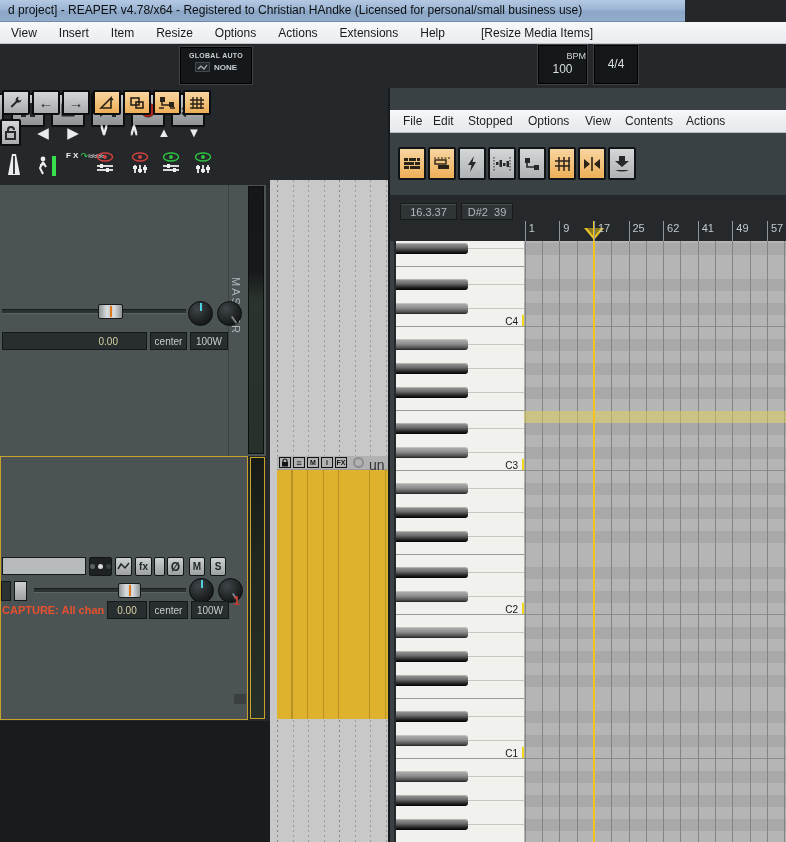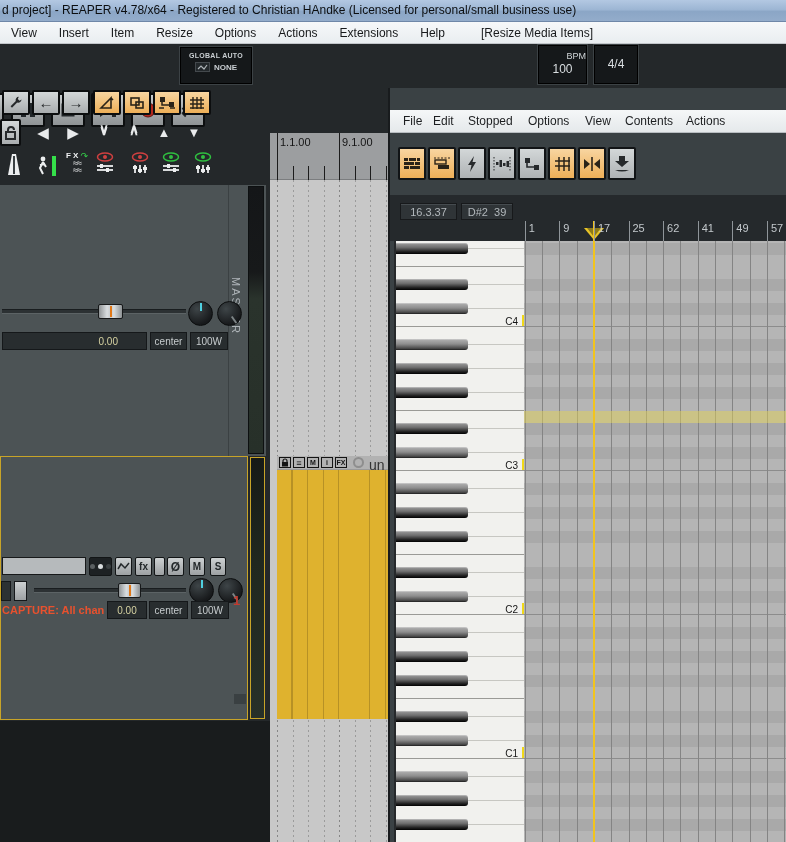--- a/index.html
+++ b/index.html
@@ -2,23 +2,23 @@
 <html><head>
 <meta charset="utf-8">
 <style>
   html,body{margin:0;padding:0;background:#111;}
   *{box-sizing:border-box;}
   .screen{position:relative;width:786px;height:842px;overflow:hidden;
     background:#24282a;font-family:"Liberation Sans",sans-serif;-webkit-font-smoothing:antialiased;}
   .abs{position:absolute;}
 
   
-  .titlebar{left:0;top:0;width:786px;height:22px;
+  .titlebar{left:0;top:0;width:685px;height:22px;
     background:linear-gradient(180deg,#b3c8e2 0%,#9db6d4 45%,#8ba6c6 55%,#93accb 100%);
-    border-bottom:1px solid #6f87a8;color:#0c0e10;font-size:12px;line-height:21px;padding-left:2px;
+    border-bottom:1px solid #6f87a8;color:#0c0e10;font-size:12px;line-height:21px;padding-left:8px;
     white-space:nowrap;overflow:hidden;}
   .menubar{left:0;top:22px;width:786px;height:22px;background:linear-gradient(180deg,#f6f8fa,#e9edf0);
     border-bottom:1px solid #c2c6ca;display:flex;align-items:center;font-size:12px;color:#17191b;}
   .menu-item{padding:0 11px;display:inline-block;}
   .menu-extra{margin-left:14px;}
 
   
   .transport{left:0;top:44px;width:786px;height:44px;background:#24282a;}
   .tbtn{position:absolute;top:49px;width:34px;height:34px;border:2px solid #0c0e0f;border-radius:2px;
     background:linear-gradient(180deg,#c9cdcf 0%,#a9adaf 50%,#8f9395 100%);}
@@ -44,21 +44,21 @@
   
   .tb1btn{position:absolute;top:90px;width:28px;height:25px;border:2px solid #0c0e0f;border-radius:2px;
     background:linear-gradient(180deg,#d3d7d8,#a9adaf);display:flex;align-items:center;justify-content:center;}
   .tb1btn.on{background:linear-gradient(180deg,#f8d5a0,#edaf58);}
   .tb1btn svg{display:block;}
   .arrowg{font-size:15px;font-weight:bold;color:#26292b;line-height:1;}
   .row2ic{position:absolute;top:121px;color:#e9ebec;font-size:15px;line-height:24px;text-align:center;width:22px;}
   .dblchev{display:flex;flex-direction:column;align-items:center;line-height:8px;font-size:13px;font-weight:bold;margin-top:4px;}
   .lockbtn{position:absolute;left:0;top:119px;width:21px;height:27px;border:2px solid #0c0e0f;border-radius:2px;
     background:linear-gradient(180deg,#d3d7d8,#a9adaf);display:flex;align-items:center;justify-content:center;}
-  .row3ic{position:absolute;top:152px;display:flex;flex-direction:column;align-items:center;}
+  .row3ic{position:absolute;top:152px;display:flex;flex-direction:row;align-items:center;}
   .fxlbl{font-size:8px;font-weight:bold;color:#f0f2f3;line-height:8px;}
   .fxsq{font-size:9px;color:#e6e8e9;line-height:7px;letter-spacing:-1px;}
   .fxarrow{color:#35d04a;font-size:9px;line-height:6px;}
   .eyerow{display:flex;flex-direction:column;align-items:center;gap:1px;}
   .fadeh{width:16px;height:2px;background:#d8dadb;position:relative;margin-top:1px;}
   .fadeh i{position:absolute;top:-1px;width:3px;height:4px;background:#eceeef;}
   .fadev{display:flex;gap:3px;margin-top:1px;}
   .fadev i{width:2px;height:8px;background:#d8dadb;position:relative;}
   .fadev i b{position:absolute;left:-1px;width:4px;height:3px;background:#eceeef;}
 
@@ -424,32 +424,20 @@
     <div class="valbox" style="left:148px;top:144px;width:39px">center</div>
     <div class="valbox" style="left:190px;top:144px;width:38px">100W</div>
   </div>
   <div class="meterstrip" style="left:250px;top:457px;width:15px;height:262px;border-color:#c8a428;
        background:linear-gradient(180deg,#161a17 0%,#20281f 40%,#273029 100%)"></div>
 
   <div class="abs" style="left:0;top:721px;width:270px;height:121px;background:#191c1d"></div>
   <div class="abs" style="left:234px;top:694px;width:12px;height:10px;background:#3a4042"></div>
 
   <div class="abs" style="left:270px;top:133px;width:118px;height:709px;overflow:hidden">
-    <div class="aruler" id="aruler">
-      <span class="arlabel" style="left:10px">1.1.00</span>
-      <span class="arlabel" style="left:72px">9.1.00</span>
-    <div class="amajor" style="left: 7px;"></div>
-        <div class="atick" style="left: 22.5px;"></div>
-        <div class="atick" style="left: 38px;"></div>
-        <div class="atick" style="left: 53.5px;"></div>
-        <div class="amajor" style="left: 69px;"></div>
-        <div class="atick" style="left: 84.5px;"></div>
-        <div class="atick" style="left: 100px;"></div>
-        <div class="atick" style="left: 115.5px;"></div>
-      </div>
     <div class="abs" style="left:0;top:47px;width:118px;height:662px;background:#c8c8c8" id="abg">
         <div class="adot major" style="left: 7px;"></div>
         <div class="adot" style="left: 22.5px;"></div>
         <div class="adot" style="left: 38px;"></div>
         <div class="adot" style="left: 53.5px;"></div>
         <div class="adot major" style="left: 69px;"></div>
         <div class="adot" style="left: 84.5px;"></div>
         <div class="adot" style="left: 100px;"></div>
         <div class="adot" style="left: 115.5px;"></div>
       </div>

